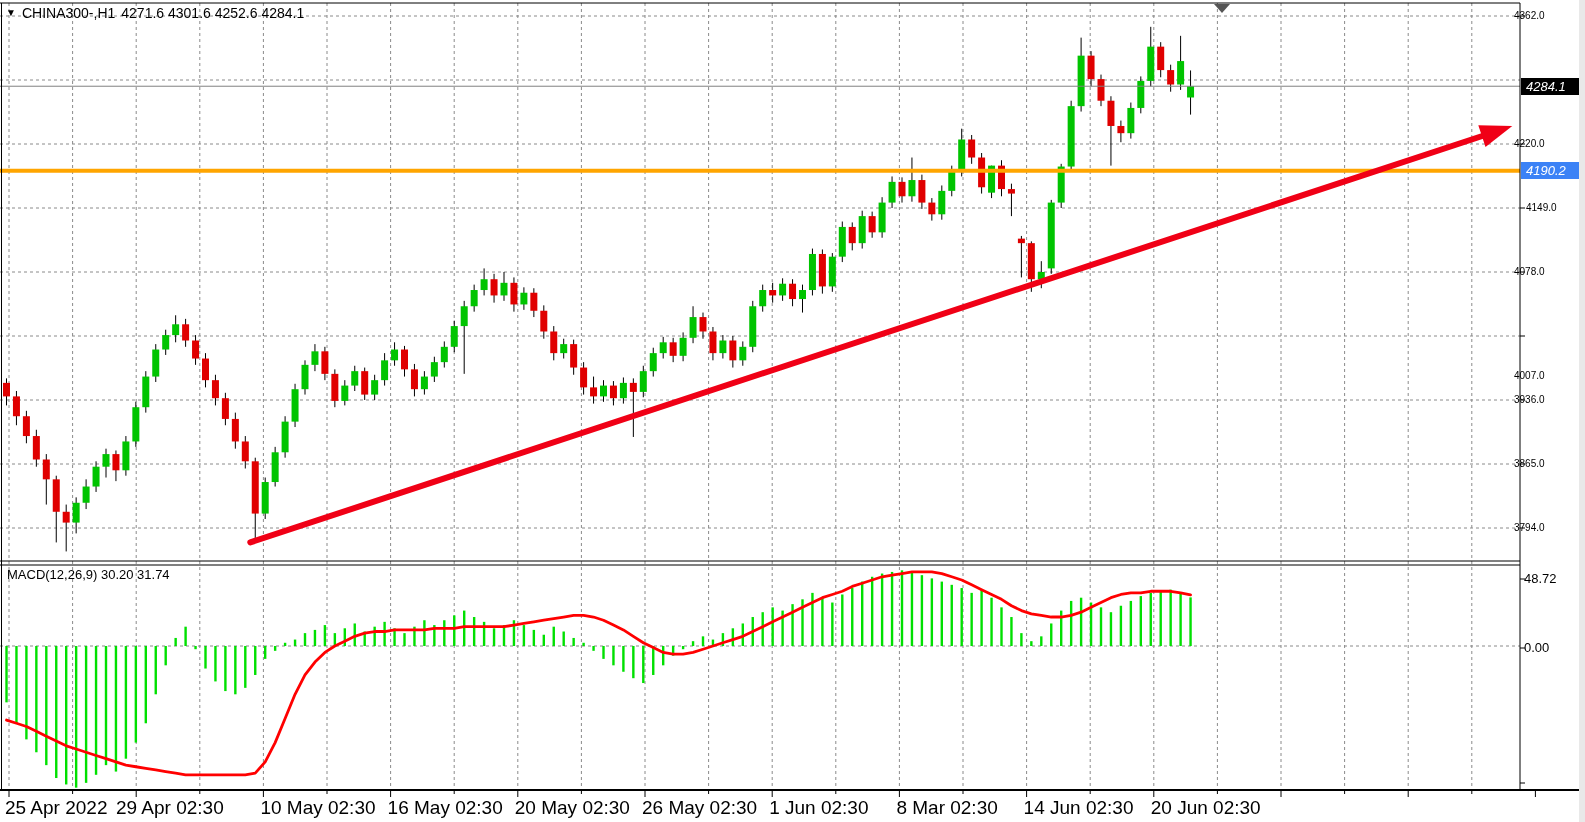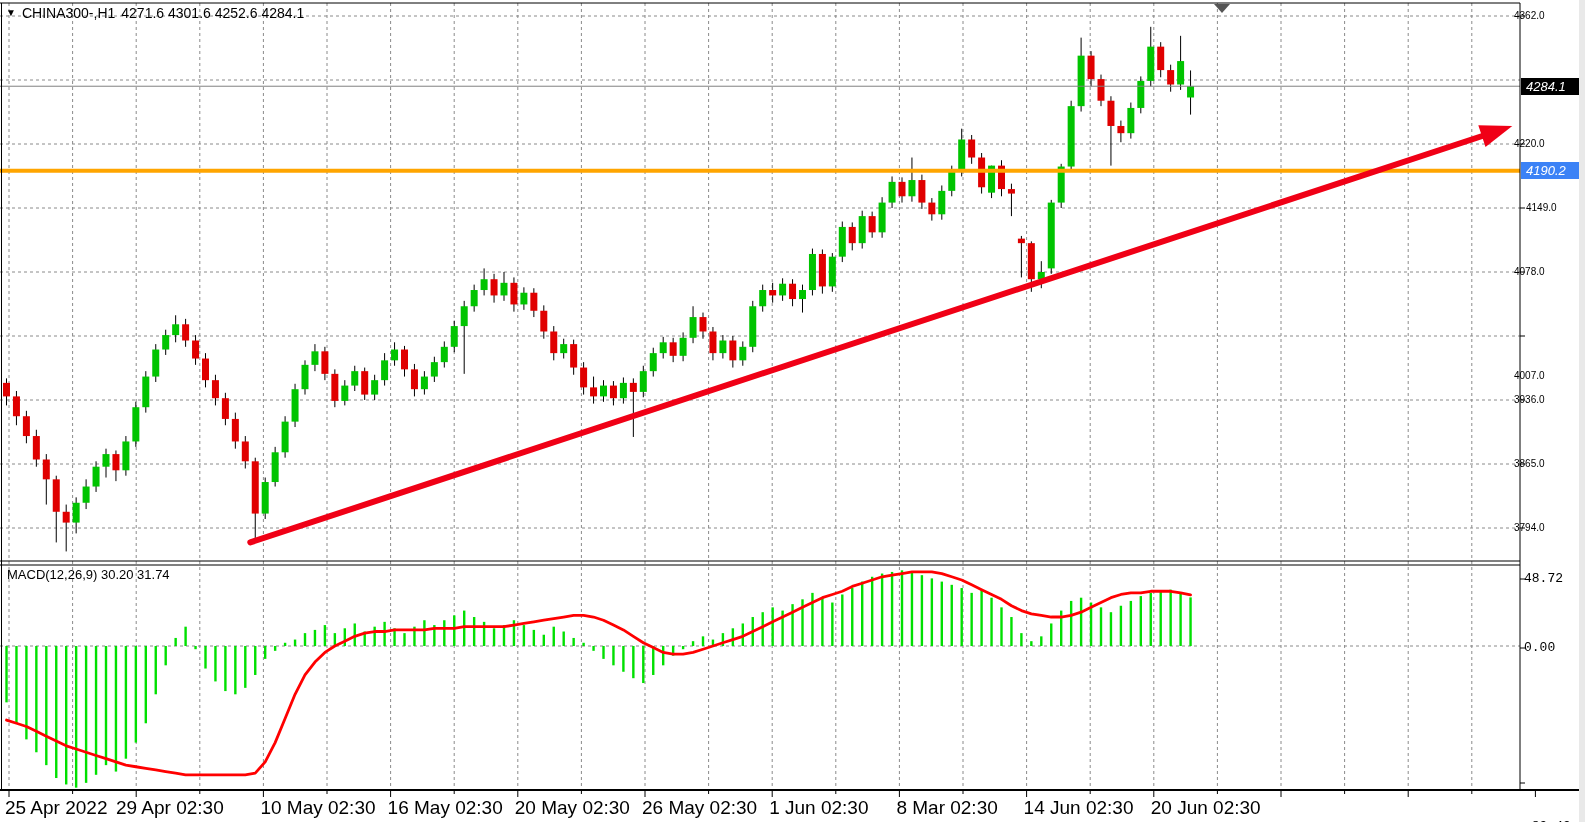--- a/index.html
+++ b/index.html
@@ -3,21 +3,21 @@
 <meta charset="utf-8">
 <style>
   html,body{margin:0;padding:0;background:#fff;}
   .screen{position:relative;width:1585px;height:822px;background:#ffffff;overflow:hidden;
           font-family:"Liberation Sans",sans-serif;color:#000;}
   .chart-svg{position:absolute;left:0;top:0;}
   .chart-title{position:absolute;left:6px;top:5px;font-size:14px;white-space:pre;display:flex;align-items:center;gap:6px;}
   .chart-title .tri{font-size:10px;line-height:14px;}
   .macd-label{position:absolute;left:7px;top:567px;font-size:13px;text-align:center;}
   .y-label{position:absolute;left:1514px;font-size:10px;height:16px;line-height:16px;}
-  .macd-y-label{position:absolute;left:1524px;font-size:13px;height:16px;line-height:16px;font-family:Liberation Mono, monospace;}
+  .macd-y-label{position:absolute;left:1524px;font-size:13px;height:16px;line-height:16px;}
   .x-label{position:absolute;top:797px;font-size:19px;white-space:nowrap;}
   .badge{position:absolute;left:1521px;width:58px;height:17px;font-size:13px;line-height:17px;
          color:#fff;text-align:left;padding-left:5px;box-sizing:border-box;font-style:italic;}
   .badge.black{background:#000;}
   .badge.orange{background:#3b82f6;}
   .right-strip{position:absolute;right:0;top:0;width:6px;height:822px;background:#e9e9e9;}
 </style>
 </head>
 <body>
 

